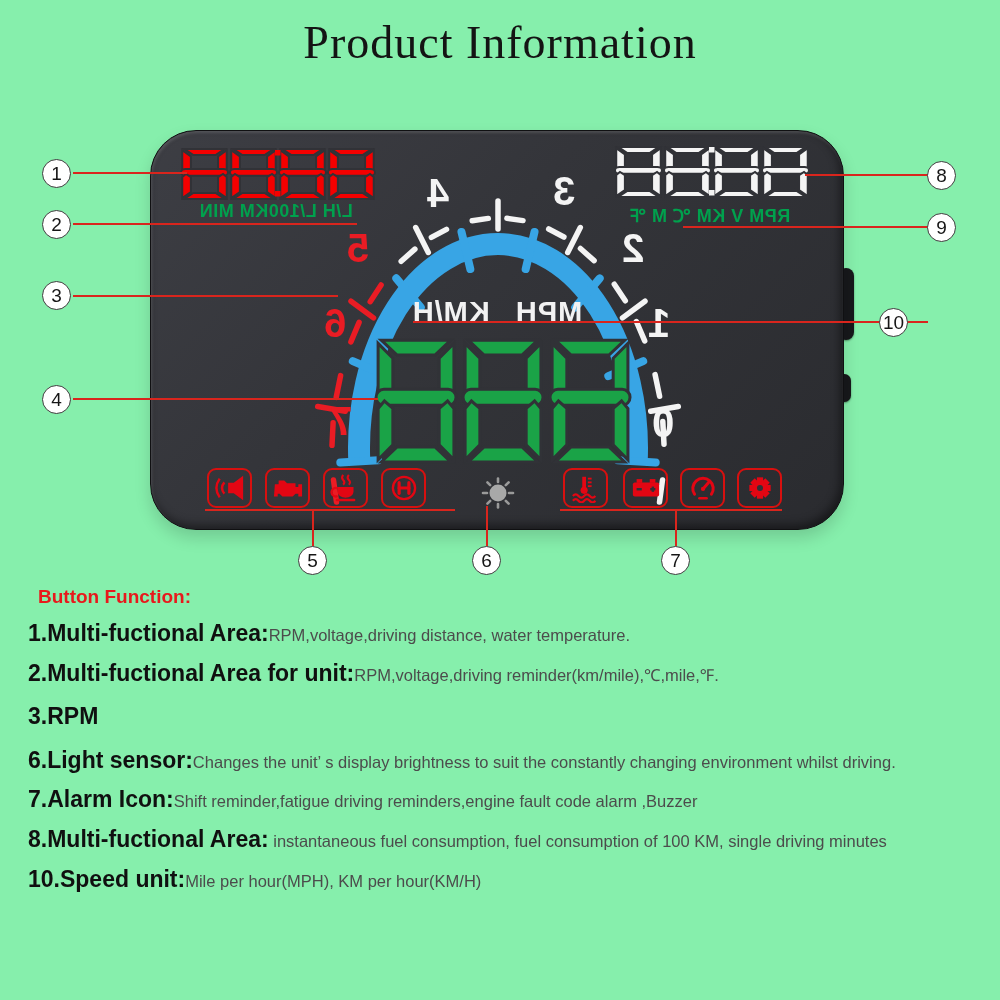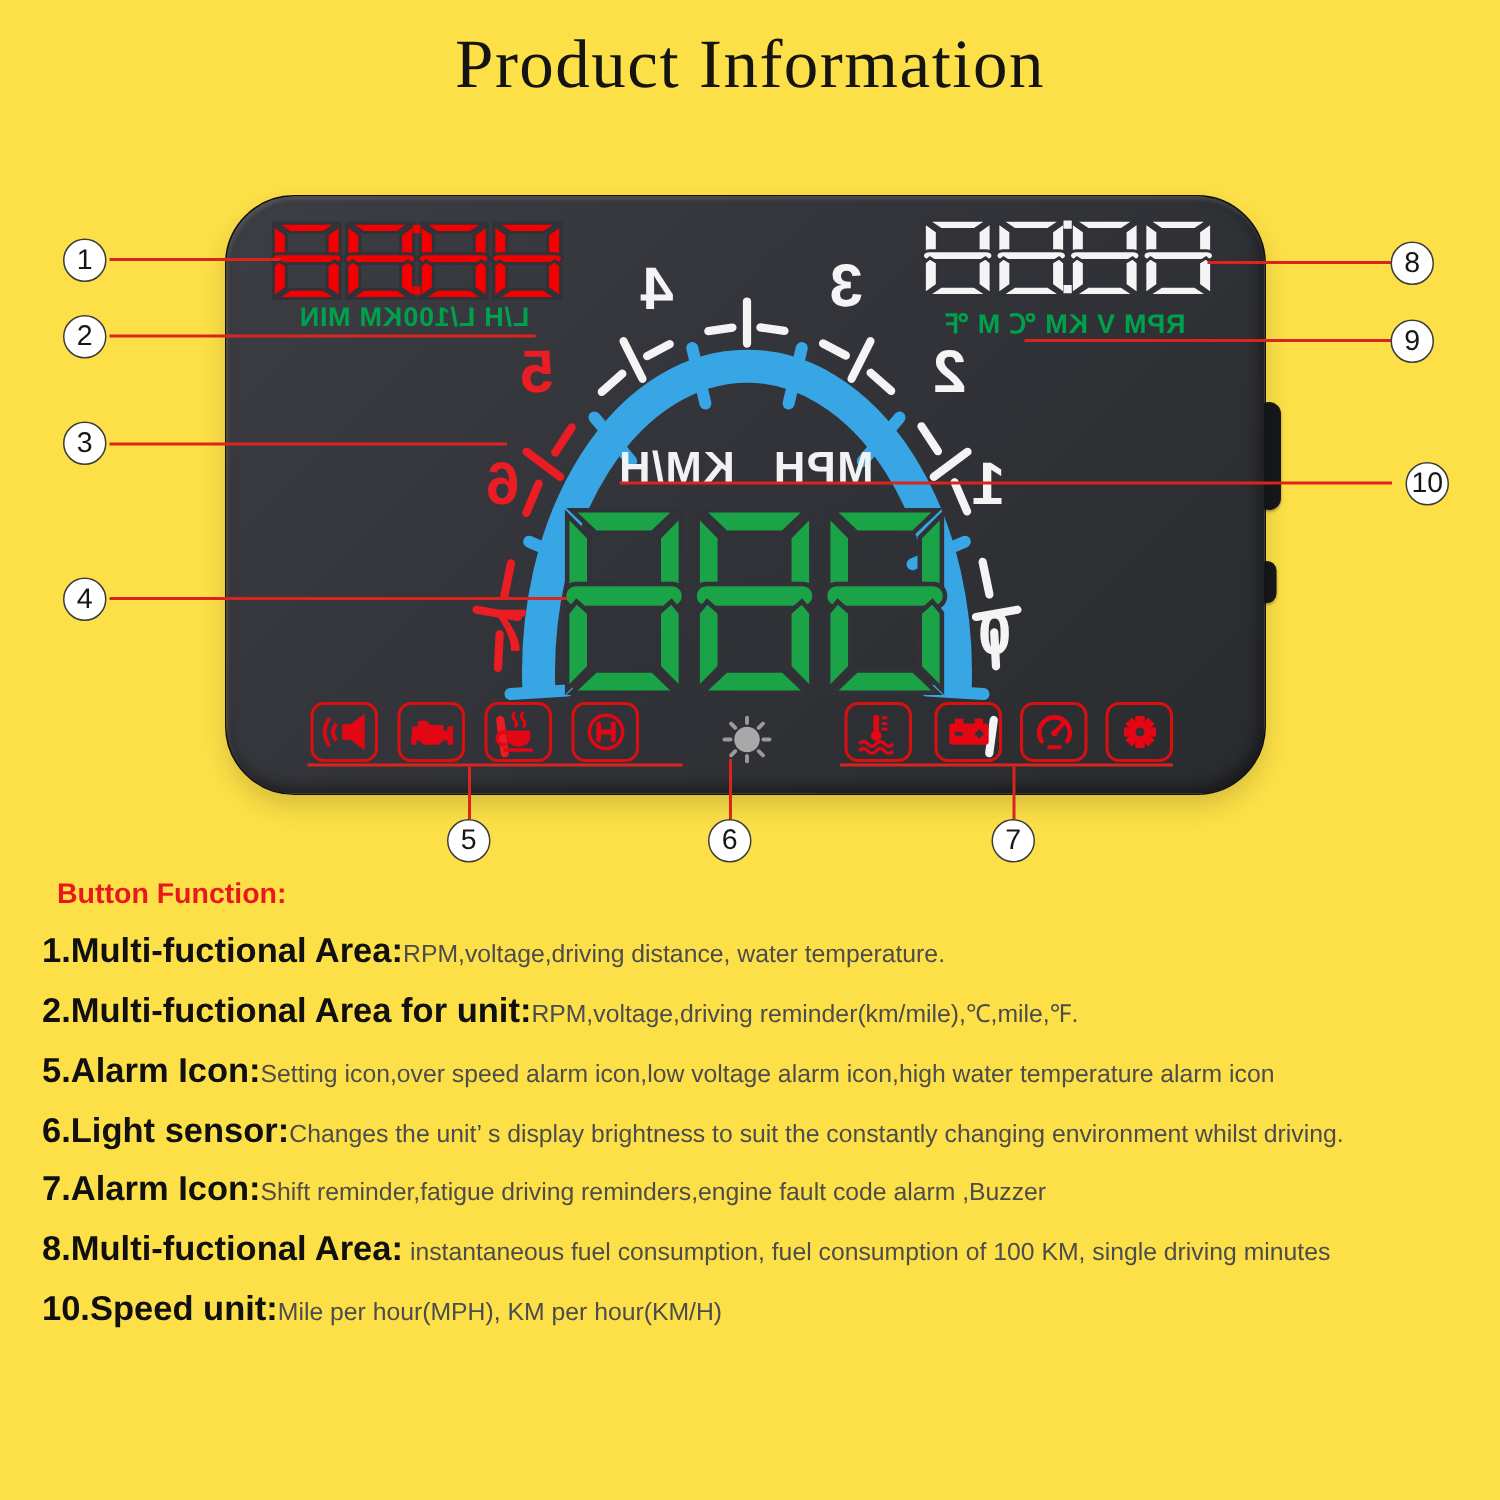--- a/index.html
+++ b/index.html
@@ -1,16 +1,16 @@
 <!DOCTYPE html>
 <html><head>
 <meta charset="utf-8">
 <style>
   html,body{margin:0;padding:0;background:#fff;}
-  .page{position:relative;width:1000px;height:1000px;background:#fde047;overflow:hidden;
+  .page{position:relative;width:1000px;height:1000px;background:#86efac;overflow:hidden;
         font-family:"Liberation Sans",sans-serif;}
   .title{position:absolute;left:0;top:16px;width:1000px;text-align:center;
          font-family:"Liberation Serif",serif;font-size:46px;font-weight:400;color:#141414;letter-spacing:1px;}
   
   .knob{position:absolute;background:#17181b;z-index:0;border-radius:8px;box-shadow:0 1px 2px rgba(0,0,0,.4);}
   .device{position:absolute;left:150px;top:130px;width:692px;height:398px;border-radius:46px;z-index:1;
           background:linear-gradient(135deg,#3d3e44 0%,#34353a 40%,#2a2b2f 100%);
           border:1px solid #101012;
           box-shadow:inset 1px 2px 3px rgba(255,255,255,.14), inset -3px -4px 10px rgba(0,0,0,.45), 0 8px 16px rgba(0,0,0,.15);}
   .device *{position:absolute;}
@@ -235,38 +235,38 @@
 
   <div class="callout" style="left:57px;top:174px;">1</div>
   <div class="callout" style="left:57px;top:225px;">2</div>
   <div class="callout" style="left:57px;top:296px;">3</div>
   <div class="callout" style="left:57px;top:400px;">4</div>
   <div class="callout" style="left:313px;top:561px;">5</div>
   <div class="callout" style="left:487px;top:561px;">6</div>
   <div class="callout" style="left:676px;top:561px;">7</div>
   <div class="callout" style="left:942px;top:176px;">8</div>
   <div class="callout" style="left:942px;top:228px;">9</div>
-  <div class="callout" style="left:952px;top:323px;">10</div>
+  <div class="callout" style="left:894px;top:323px;">10</div>
 
   <div class="cline h" style="left:73px;top:172px;width:114px;"></div>
   <div class="cline h" style="left:73px;top:223px;width:284px;"></div>
   <div class="cline h" style="left:73px;top:295px;width:265px;"></div>
   <div class="cline h" style="left:73px;top:398px;width:305px;"></div>
   <div class="cline h" style="left:805px;top:174px;width:123px;"></div>
   <div class="cline h" style="left:683px;top:226px;width:245px;"></div>
   <div class="cline h" style="left:413px;top:321px;width:515px;"></div>
   <div class="cline h" style="left:205px;top:509px;width:250px;"></div>
   <div class="cline h" style="left:560px;top:509px;width:222px;"></div>
   <div class="cline v" style="left:312px;top:511px;height:35px;"></div>
   <div class="cline v" style="left:486px;top:506px;height:40px;"></div>
   <div class="cline v" style="left:675px;top:511px;height:35px;"></div>
 
   <div class="legend">
     <div class="legend-heading">Button Function:</div>
     <div class="legend-item"><span class="lbl">1.Multi-fuctional Area:</span><span class="dsc">RPM,voltage,driving distance, water temperature.</span></div>
     <div class="legend-item"><span class="lbl">2.Multi-fuctional Area for unit:</span><span class="dsc">RPM,voltage,driving reminder(km/mile),℃,mile,℉.</span></div>
-    <div class="legend-item"><span class="lbl">5.Alarm Icon:</span><span class="dsc">Setting icon,over speed alarm icon,low voltage alarm icon,high water temperature alarm icon</span></div>
+    <div class="legend-item" style="margin-top:13px;margin-bottom:13px;"><span class="lbl">3.RPM</span><span class="dsc"></span></div>
     <div class="legend-item"><span class="lbl">6.Light sensor:</span><span class="dsc">Changes the unit’ s display brightness to suit the constantly changing environment whilst driving.</span></div>
     <div class="legend-item"><span class="lbl">7.Alarm Icon:</span><span class="dsc">Shift reminder,fatigue driving reminders,engine fault code alarm ,Buzzer</span></div>
     <div class="legend-item"><span class="lbl">8.Multi-fuctional Area:</span><span class="dsc"> instantaneous fuel consumption, fuel consumption of 100 KM, single driving minutes</span></div>
     <div class="legend-item"><span class="lbl">10.Speed unit:</span><span class="dsc">Mile per hour(MPH), KM per hour(KM/H)</span></div>
   </div>
 </div>
 
 </body></html>

